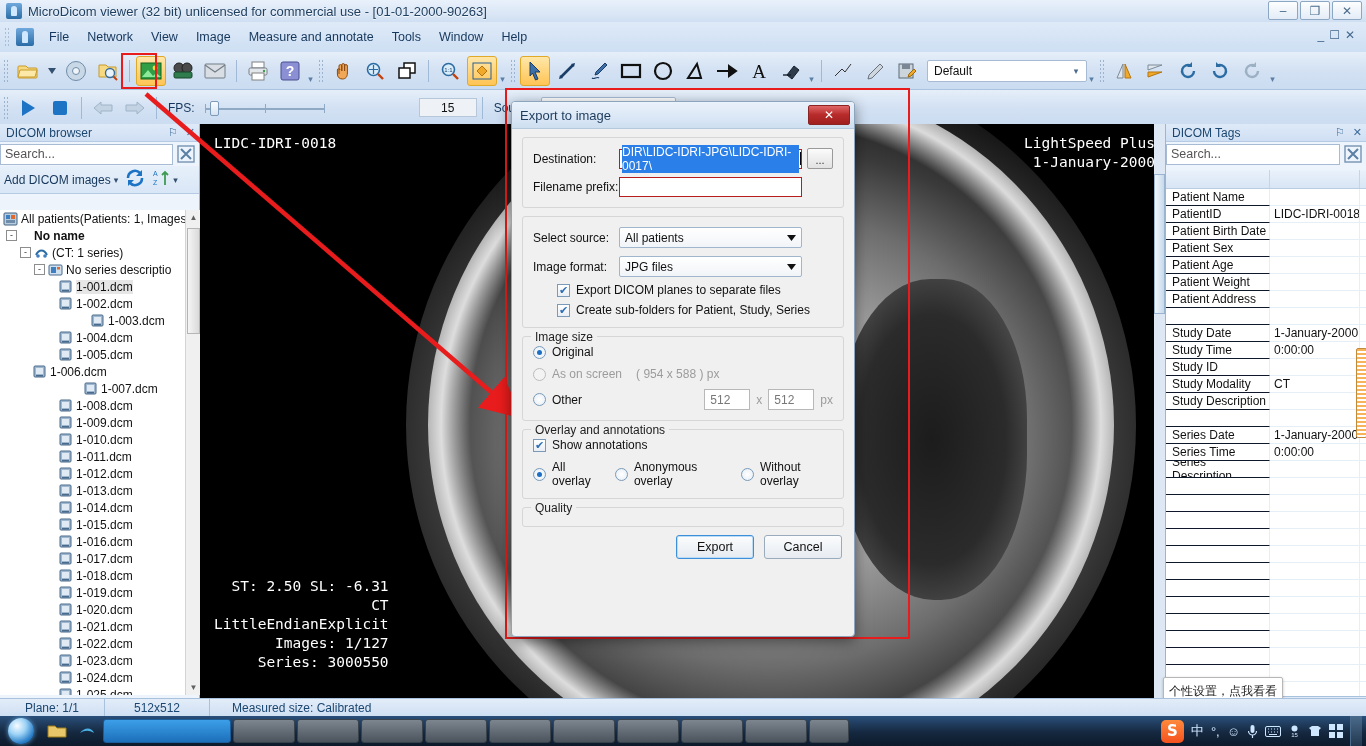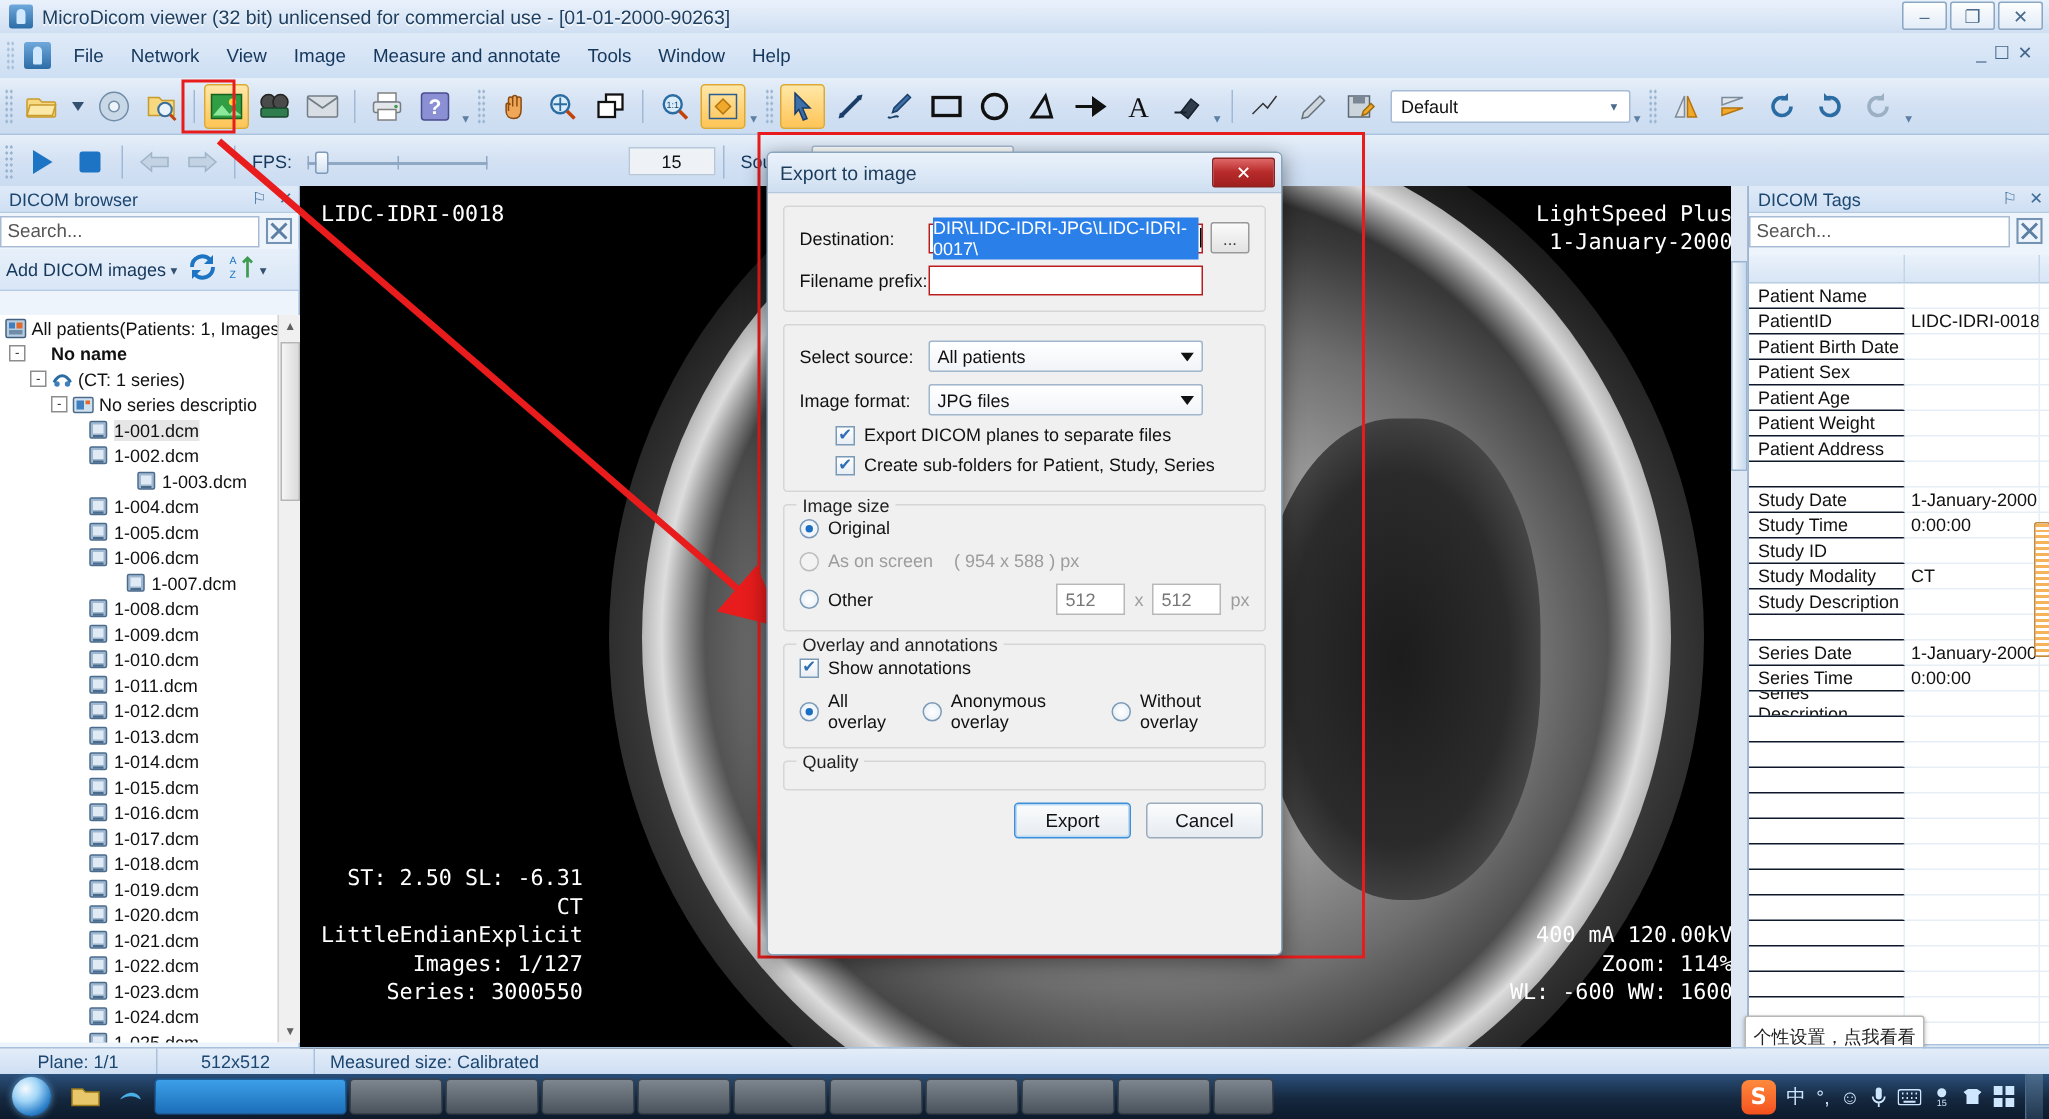--- a/index.html
+++ b/index.html
@@ -285,21 +285,21 @@
     background: linear-gradient(#fbfcfd, #e6ebf1); border: 1px solid #9aabbc;
     border-radius: 3px; display: flex; align-items: center; justify-content: center;}
   .dbtn.primary { border: 1px solid #3c8fd8; box-shadow: 0 0 0 1px #bcdcf6 inset; }
 
   
   .statusbar {
     position: absolute; left: 0; bottom: 30px; width: 1366px; height: 18px;
     background: linear-gradient(#e3edf9, #cfdff3); border-top: 1px solid #a8c2de;
     display: flex; align-items: center; font-size: 12px; color: #1b4670;
   }
-  .statusbar .cell { padding: 0 10px; height: 100%; display: flex; align-items: center;
+  .statusbar .cell { padding: 0 22px; height: 100%; display: flex; align-items: center;
     border-right: 1px solid #a8c2de; }
   .statusbar .cell:first-child { width: 105px; justify-content: center; }
 
   
   .taskbar { position: absolute; left: 0; bottom: 0; width: 1366px; height: 30px;
     background: linear-gradient(#2a4f7a, #15283f 55%, #0c1a2b);
     display: flex; align-items: center; }
   .startorb { width: 42px; height: 28px; display: flex; align-items: center; justify-content: center; }
   .startorb .orb { width: 26px; height: 26px; border-radius: 50%;
     background: radial-gradient(circle at 35% 30%, #f6fbff, #9fd4f6 35%, #2a7fc9 70%, #0d3f70 100%);
@@ -717,21 +717,21 @@
             <span class="txt">1-004.dcm</span>
           </div>
           <div class="tnode" style="padding-left:58px">
             <svg class="fi" viewBox="0 0 15 14">
               <rect x="2" y="1" width="11" height="11" rx="1" fill="#9fb8d0" stroke="#4b6b8c"></rect>
               <rect x="4" y="3" width="7" height="6" fill="#dfeaf5"></rect>
               <rect x="4" y="10" width="7" height="1.5" fill="#4b6b8c"></rect>
             </svg>
             <span class="txt">1-005.dcm</span>
           </div>
-          <div class="tnode" style="padding-left:58px">
+          <div class="tnode" style="padding-left:32px">
             <svg class="fi" viewBox="0 0 15 14">
               <rect x="2" y="1" width="11" height="11" rx="1" fill="#9fb8d0" stroke="#4b6b8c"></rect>
               <rect x="4" y="3" width="7" height="6" fill="#dfeaf5"></rect>
               <rect x="4" y="10" width="7" height="1.5" fill="#4b6b8c"></rect>
             </svg>
             <span class="txt">1-006.dcm</span>
           </div>
           <div class="tnode" style="padding-left:83px">
             <svg class="fi" viewBox="0 0 15 14">
               <rect x="2" y="1" width="11" height="11" rx="1" fill="#9fb8d0" stroke="#4b6b8c"></rect>
@@ -908,23 +908,20 @@
       <div class="sternum"></div>
     </div>
     <div class="ov" id="ov-tl">LIDC-IDRI-0018</div>
     <div class="ov" id="ov-tr">LightSpeed Plus
 1-January-2000</div>
     <div class="ov" id="ov-bl">ST: 2.50 SL: -6.31
 CT
 LittleEndianExplicit
 Images: 1/127
 Series: 3000550</div>
-    <div class="ov" id="ov-br">400 mA 120.00kV
-Zoom: 114%
-WL: -600 WW: 1600</div>
     <div class="vp-scroll">
       <div class="th"></div>
     </div>
   </div>
 
   <div class="panel-right">
     <div class="panel-head">
       <span>DICOM Tags</span>
       <span class="sp">
         <span>⚐</span>

